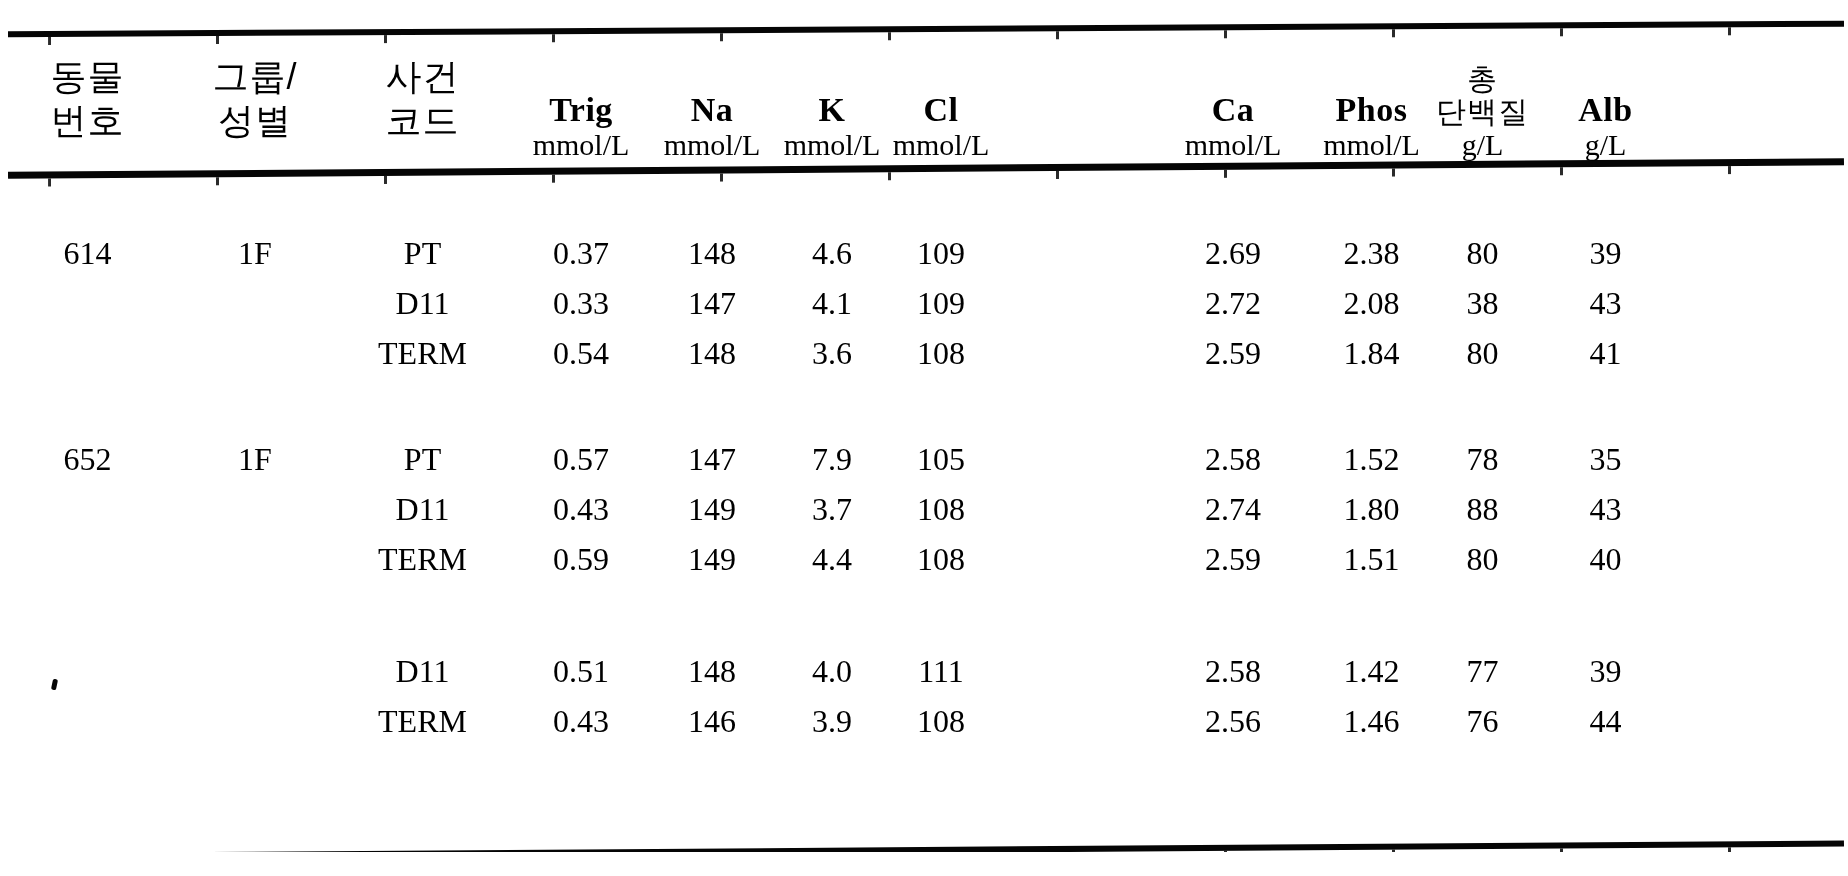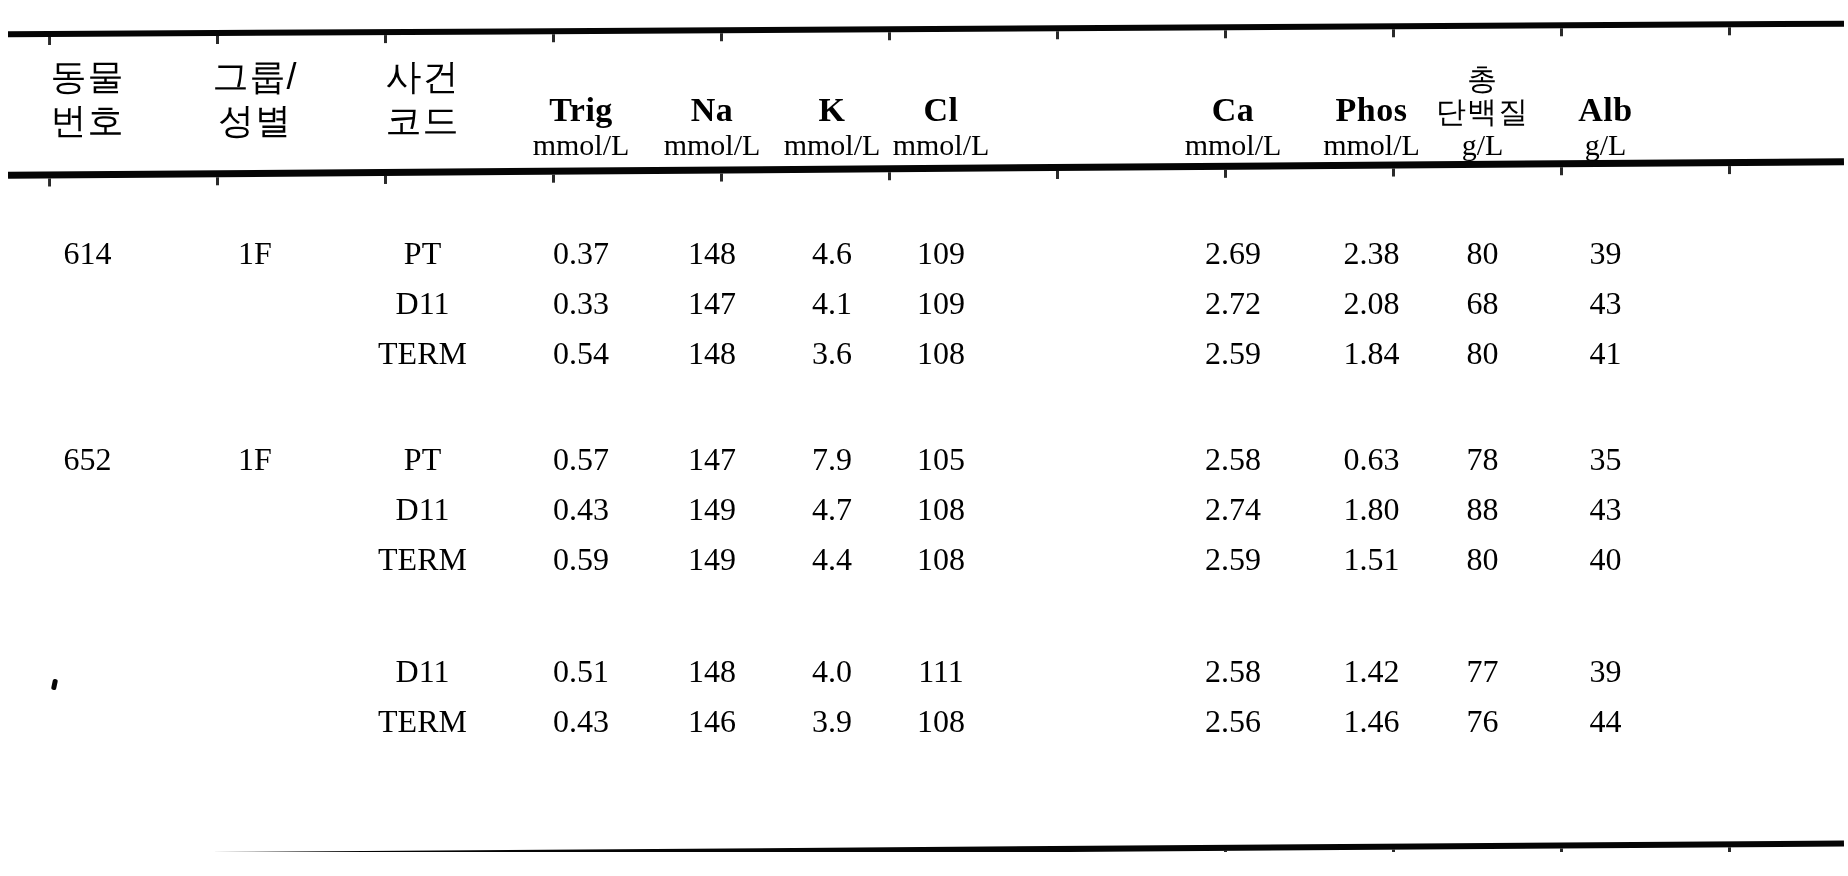--- a/index.html
+++ b/index.html
@@ -236,21 +236,21 @@
       <tr class="datarow">
         <td></td>
         <td></td>
         <td>D11</td>
         <td>0.33</td>
         <td>147</td>
         <td>4.1</td>
         <td>109</td>
         <td class="col-ca-pad">2.72</td>
         <td>2.08</td>
-        <td>68</td>
+        <td>38</td>
         <td>43</td>
         <td></td>
       </tr>
       <tr class="datarow">
         <td></td>
         <td></td>
         <td>TERM</td>
         <td>0.54</td>
         <td>148</td>
         <td>3.6</td>
@@ -268,32 +268,32 @@
 
       <tr class="datarow">
         <td>652</td>
         <td>1F</td>
         <td>PT</td>
         <td>0.57</td>
         <td>147</td>
         <td>7.9</td>
         <td>105</td>
         <td class="col-ca-pad">2.58</td>
-        <td>0.63</td>
+        <td>1.52</td>
         <td>78</td>
         <td>35</td>
         <td></td>
       </tr>
       <tr class="datarow">
         <td></td>
         <td></td>
         <td>D11</td>
         <td>0.43</td>
         <td>149</td>
-        <td>4.7</td>
+        <td>3.7</td>
         <td>108</td>
         <td class="col-ca-pad">2.74</td>
         <td>1.80</td>
         <td>88</td>
         <td>43</td>
         <td></td>
       </tr>
       <tr class="datarow">
         <td></td>
         <td></td>

